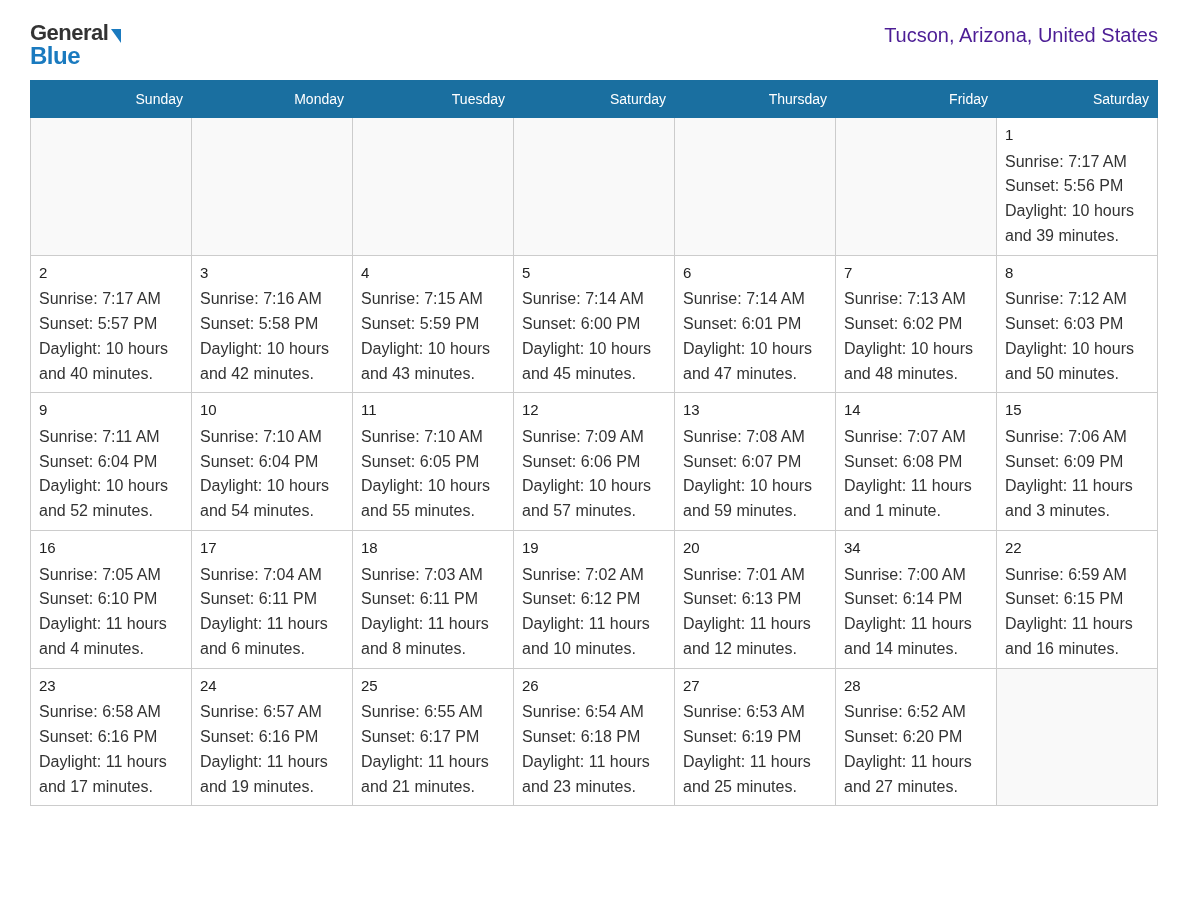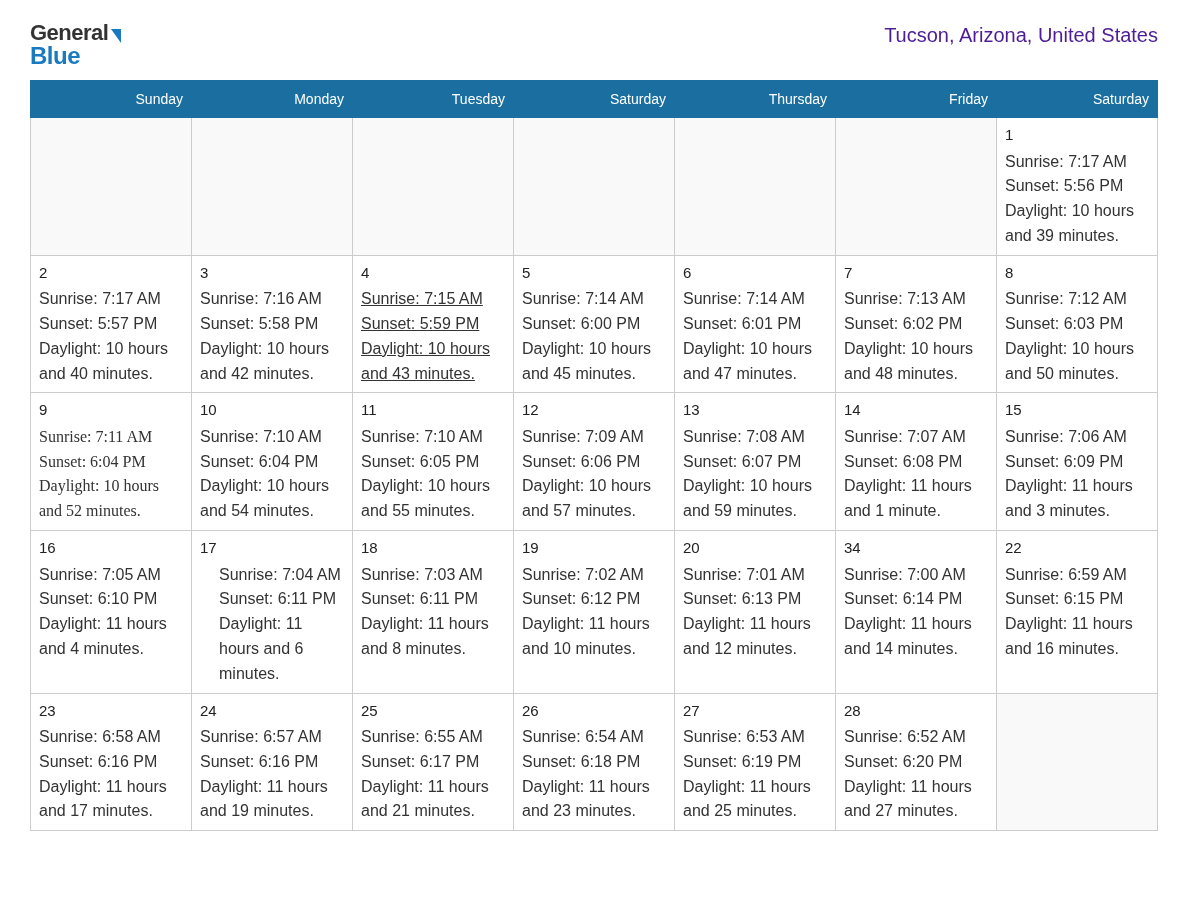--- a/index.html
+++ b/index.html
@@ -150,21 +150,21 @@
 Daylight: 10 hours and 40 minutes.</div>
         </td>
         <td>
           <span class="day-number">3</span>
           <div class="day-info" style="white-space: pre-line;">Sunrise: 7:16 AM
 Sunset: 5:58 PM
 Daylight: 10 hours and 42 minutes.</div>
         </td>
         <td>
           <span class="day-number">4</span>
-          <div class="day-info" style="white-space: pre-line; text-decoration: underline;">Sunrise: 7:15 AM
+          <div class="day-info" style="white-space: pre-line;">Sunrise: 7:15 AM
 Sunset: 5:59 PM
 Daylight: 10 hours and 43 minutes.</div>
         </td>
         <td>
           <span class="day-number">5</span>
           <div class="day-info" style="white-space: pre-line;">Sunrise: 7:14 AM
 Sunset: 6:00 PM
 Daylight: 10 hours and 45 minutes.</div>
         </td>
         <td>
@@ -182,21 +182,21 @@
         <td>
           <span class="day-number">8</span>
           <div class="day-info" style="white-space: pre-line;">Sunrise: 7:12 AM
 Sunset: 6:03 PM
 Daylight: 10 hours and 50 minutes.</div>
         </td>
       </tr>
       <tr class="row-top-border">
         <td>
           <span class="day-number">9</span>
-          <div class="day-info" style="white-space: pre-line; font-family: Liberation Serif, serif;">Sunrise: 7:11 AM
+          <div class="day-info" style="white-space: pre-line;">Sunrise: 7:11 AM
 Sunset: 6:04 PM
 Daylight: 10 hours and 52 minutes.</div>
         </td>
         <td>
           <span class="day-number">10</span>
           <div class="day-info" style="white-space: pre-line;">Sunrise: 7:10 AM
 Sunset: 6:04 PM
 Daylight: 10 hours and 54 minutes.</div>
         </td>
         <td>
@@ -232,21 +232,21 @@
       </tr>
       <tr class="row-top-border">
         <td>
           <span class="day-number">16</span>
           <div class="day-info" style="white-space: pre-line;">Sunrise: 7:05 AM
 Sunset: 6:10 PM
 Daylight: 11 hours and 4 minutes.</div>
         </td>
         <td>
           <span class="day-number">17</span>
-          <div class="day-info" style="white-space: pre-line; margin-left: 19px;">Sunrise: 7:04 AM
+          <div class="day-info" style="white-space: pre-line;">Sunrise: 7:04 AM
 Sunset: 6:11 PM
 Daylight: 11 hours and 6 minutes.</div>
         </td>
         <td>
           <span class="day-number">18</span>
           <div class="day-info" style="white-space: pre-line;">Sunrise: 7:03 AM
 Sunset: 6:11 PM
 Daylight: 11 hours and 8 minutes.</div>
         </td>
         <td>

